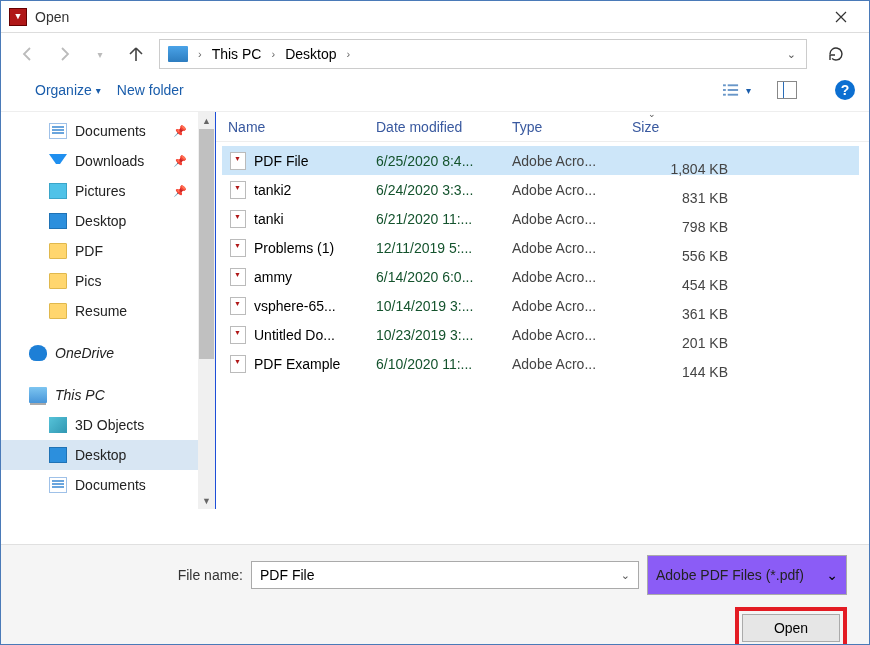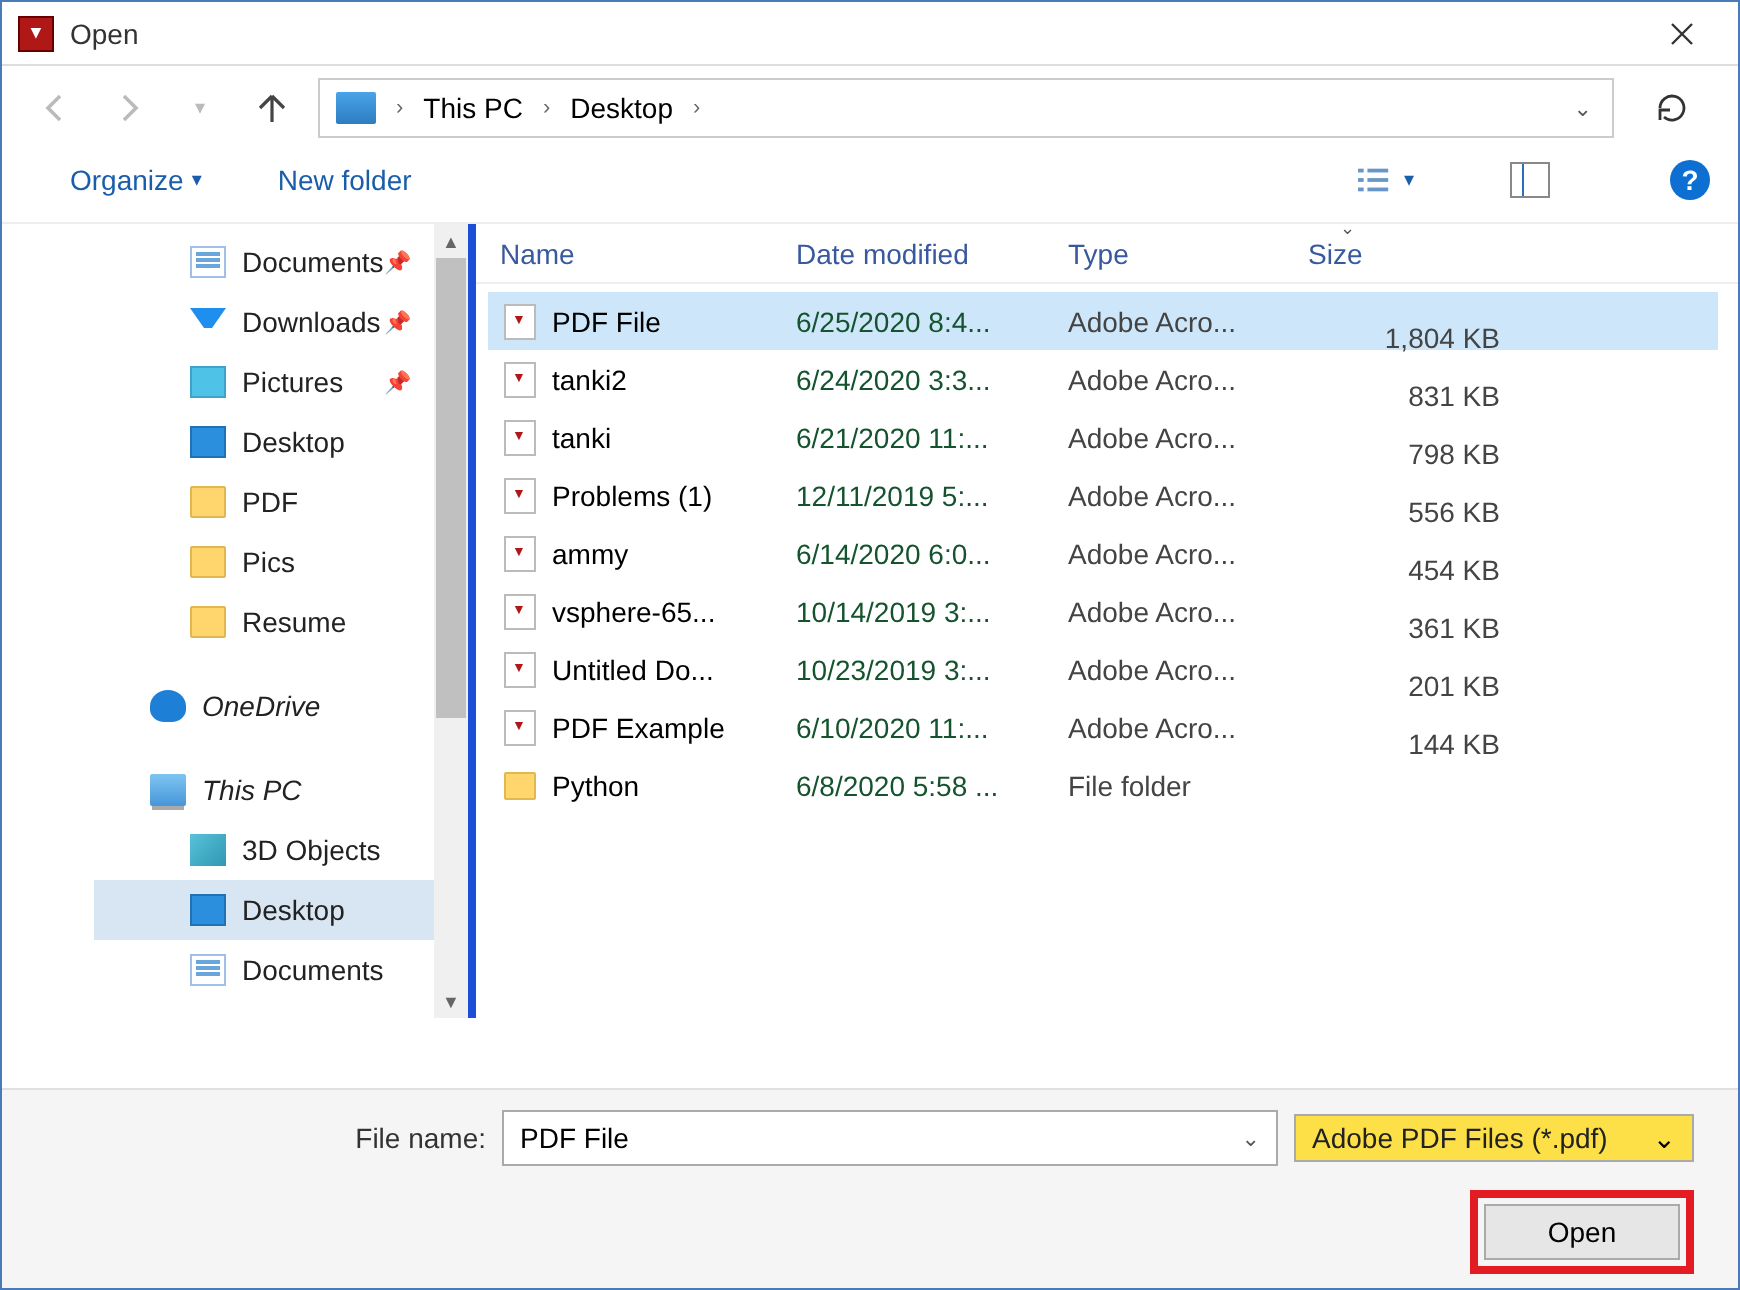--- a/index.html
+++ b/index.html
@@ -21,31 +21,31 @@
 .pathbox .crumb { padding: 0 4px; cursor: pointer; }
 .pathbox .sep { color: #666; font-size: 11px; padding: 0 4px;}
 .pathbox .spacer { flex: 1; }
 .pathbox .dd { color: #555; padding: 0 6px; cursor: pointer; font-size:11px;}
 .refreshbtn { width: 26px; height: 26px; display: flex; align-items: center; justify-content: center; cursor: pointer; color:#333; margin-right:6px;}
 .searchbox { width: 264px; height: 30px; border: 1px solid #ccc; display: flex; align-items: center; padding: 0 8px; color: #777; }
 .searchbox input { border: none; outline: none; flex: 1; background: transparent; color: #777; }
 .searchbox .mag { color: #555; }
 
 
-.toolbar { display: flex; align-items: center; padding: 4px 14px 10px 34px; gap: 38px; }
+.toolbar { display: flex; align-items: center; padding: 4px 14px 10px 34px; gap: 16px; }
 .toolbtn { color: #1a5dab; cursor: pointer; display: flex; align-items: center; gap: 4px; }
 .toolbar .tspacer { flex: 1; }
 .viewbtn { width: 28px; height: 22px; display: flex; align-items: center; justify-content: center; cursor: pointer; color:#555;}
 .viewbtn.square { border: 1px solid #888; width: 20px; height: 18px; position:relative; margin: 0 10px;}
 .viewbtn.square::after{content:""; position:absolute; left:5px; top:0; bottom:0; width:1px; background:#2a6db8;}
 .helpbtn { width: 20px; height: 20px; border-radius: 50%; background: #0c6fd1; color: #fff; display: flex; align-items: center; justify-content: center; font-weight: bold; cursor: pointer; margin-left:12px;}
 
 
 .mainsplit { display: flex; height: 398px; border-top: 1px solid #eee;}
-.sidebar { width: 237px; border-right: 4px solid #1d4ed8; overflow: hidden; position: relative; padding-left: 46px;}
+.sidebar { width: 215px; border-right: 1px solid #1d4ed8; overflow: hidden; position: relative;}
 .sidebar .sbinner{ padding: 4px 0; }
 .sb-item { display: flex; align-items: center; height: 30px; padding: 0 14px 0 48px; cursor: pointer; gap: 8px; position: relative;}
 .sb-item.lev1 { padding-left: 28px; font-style: italic; }
 .sb-item.selected { background: #d8e6f3; }
 .sb-item .pin { position: absolute; right: 28px; color: #999; font-size: 13px; }
 .sb-item .sbicon { width: 18px; height: 16px; display: inline-block; }
 .sb-item .sblabel { color: #222; }
 .sb-scroll { position: absolute; right: 0; top: 0; bottom: 0; width: 17px; background: #f0f0f0; display:flex; flex-direction:column;}
 .sb-scroll .arr{height:17px; display:flex;align-items:center;justify-content:center;color:#666;font-size:9px;}
 .sb-scroll .thumb{ background:#c0c0c0; width:15px; margin:0 1px; flex:0 0 230px;}
@@ -84,21 +84,21 @@
 .filerow .ftype { width: 120px; color: #444; white-space:nowrap; overflow:hidden; text-overflow:ellipsis;}
 .filerow .fsize { width: 108px; text-align: right; color: #444; padding-right:12px;margin-top:17px;}
 
 
 .bottom { position:absolute; left:0; right:0; bottom:0; height: 100px; background: #f5f5f5; border-top:1px solid #e0e0e0; padding: 10px 22px;}
 .fnrow { display: flex; align-items: center; gap: 8px; margin-bottom: 12px;}
 .fnrow .lbl { width: 220px; text-align: right; color: #333;}
 .fncombo { flex: 1; height: 28px; border: 1px solid #aaa; background: #fff; display: flex; align-items: center; padding: 0 8px; position: relative;}
 .fncombo .val { flex: 1; }
 .fncombo .dd { color: #555; font-size: 11px; cursor: pointer;}
-.filtercombo { width: 200px; height: 24px; border: 1px solid #aaa; background: #fde047; display: flex; align-items: center; padding: 0 8px;}
+.filtercombo { width: 200px; height: 40px; border: 1px solid #aaa; background: #8b5cf6; display: flex; align-items: center; padding: 0 8px;}
 .filtercombo .val{flex:1; color:#222;}
 .btnrow { display: flex; justify-content: flex-end; gap: 16px; align-items: center;}
 .btn { width: 98px; height: 28px; background: #e6e6e6; border: 1px solid #aaa; display: flex; align-items: center; justify-content: center; cursor: pointer;}
 .highlight-box { border: 4px solid #e31b23; padding: 3px;}
 </style>
 </head>
 <body>
 
 <div class="titlebar">
   <div class="appicon"></div>
@@ -308,29 +308,20 @@
         </div>
         <div class="filerow">
           <span class="ficon">
             <span class="ic-pdf"></span>
           </span>
           <span class="fname">PDF Example</span>
           <span class="fdate">6/10/2020 11:...</span>
           <span class="ftype">Adobe Acro...</span>
           <span class="fsize">144 KB</span>
         </div>
-        <div class="filerow">
-          <span class="ficon">
-            <span class="sbicon ic-folder" style="width: 16px; height: 14px;"></span>
-          </span>
-          <span class="fname">Python</span>
-          <span class="fdate">6/8/2020 5:58 ...</span>
-          <span class="ftype">File folder</span>
-          <span class="fsize"></span>
-        </div>
       </div>
   </div>
 </div>
 
 <div class="bottom">
   <div class="fnrow">
     <div class="lbl">File name:</div>
     <div class="fncombo">
       <span class="val">PDF File</span>
       <span class="dd">⌄</span>

